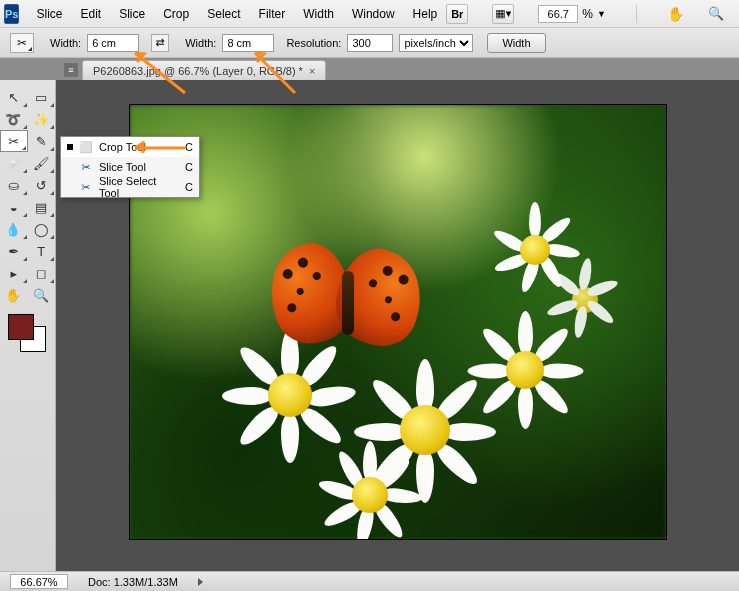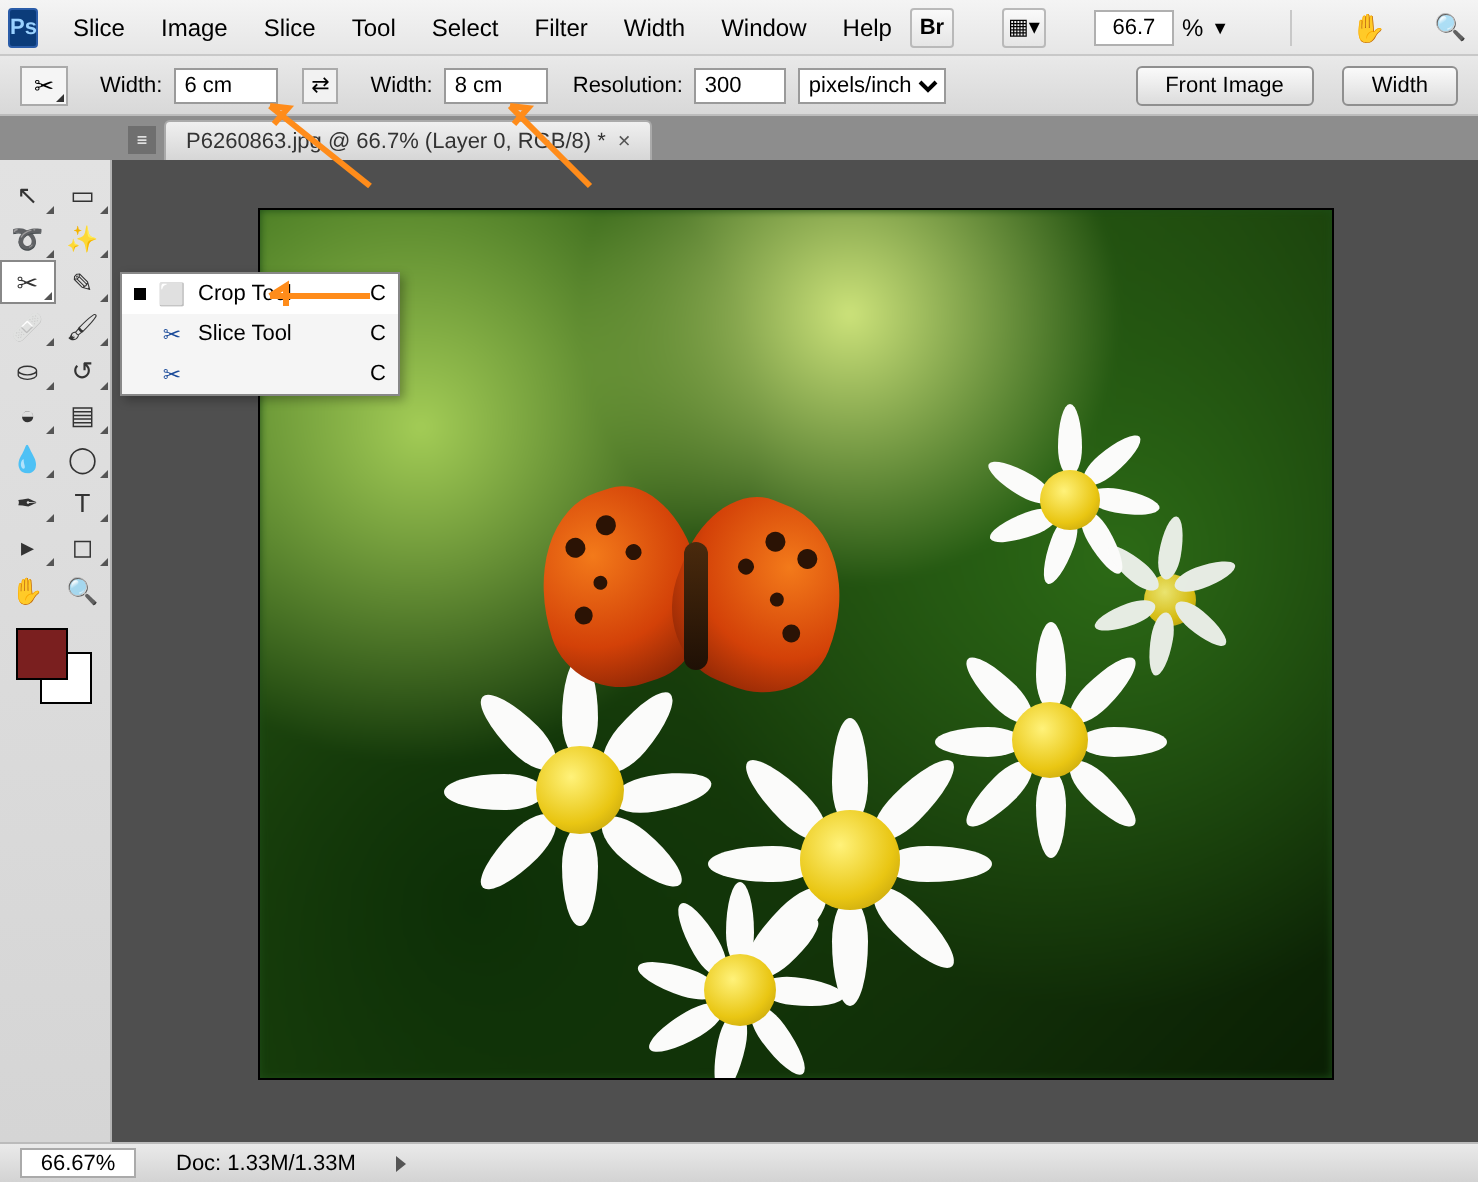--- a/index.html
+++ b/index.html
@@ -81,23 +81,23 @@
 .statusbar { position: absolute; bottom: 0; left: 0; right: 0; height: 20px; background: linear-gradient(#eaeaea,#d3d3d3); display: flex; align-items: center; font-size: 11px; padding: 0 10px; gap: 20px; border-top: 1px solid #bbb; }
 .statusbar .zoom { width: 58px; height: 15px; border: 1px solid #aaa; background: #fff; text-align: center; font-size: 11px; }
 .statusbar .tri2 { width: 0; height: 0; border-top: 4px solid transparent; border-bottom: 4px solid transparent; border-left: 5px solid #555; }
 </style>
 </head>
 <body>
 
 <div class="menubar">
   <div class="ps-logo">Ps</div>
   <div class="menu-item">Slice</div>
-  <div class="menu-item">Image</div>
+  <div class="menu-item">Edit</div>
   <div class="menu-item">Slice</div>
-  <div class="menu-item">Tool</div>
+  <div class="menu-item">Crop</div>
   <div class="menu-item">Select</div>
   <div class="menu-item">Filter</div>
   <div class="menu-item">Width</div>
   <div class="menu-item">Window</div>
   <div class="menu-item">Help</div>
   <div class="right">
     <div class="icon-btn">
         <b>Br</b>
       </div>
     <div class="icon-btn">▦▾</div>
@@ -120,21 +120,20 @@
   <label>Width:</label>
   <input class="val" value="6 cm" style="">
   <div class="swap">⇄</div>
   <label>Width:</label>
   <input class="val" value="8 cm" style="">
   <label style="margin-left:6px">Resolution:</label>
   <input class="val" style="width: 46px;" value="300">
   <select>
     <option>pixels/inch</option>
   </select>
-  <button class="btn" style="margin-left:auto">Front Image</button>
   <button class="btn">Width</button>
 </div>
 
 <div class="tabbar">
   <div class="arrow-handle">≡</div>
   <div class="doc-tab">
     <span>P6260863.jpg @ 66.7% (Layer 0, RGB/8) *</span>
     <span class="close">×</span>
   </div>
 </div>
@@ -284,20 +283,21 @@
   </div>
   <div class="row">
     <div class="bullet"></div>
       <div class="ficon">✂</div>
     <span>Slice Tool</span>
     <span class="key">C</span>
   </div>
   <div class="row">
     <div class="bullet"></div>
       <div class="ficon">✂</div>
+    <span>Slice Select Tool</span>
     <span class="key">C</span>
   </div>
 </div>
 
 <div class="arrow" style="left:130px;top:48px">
   <svg width="70" height="50">
       <path d="M5 5 L55 45"></path>
       <polyline points="5,5 14,6 7,14"></polyline>
     </svg>
 </div>

